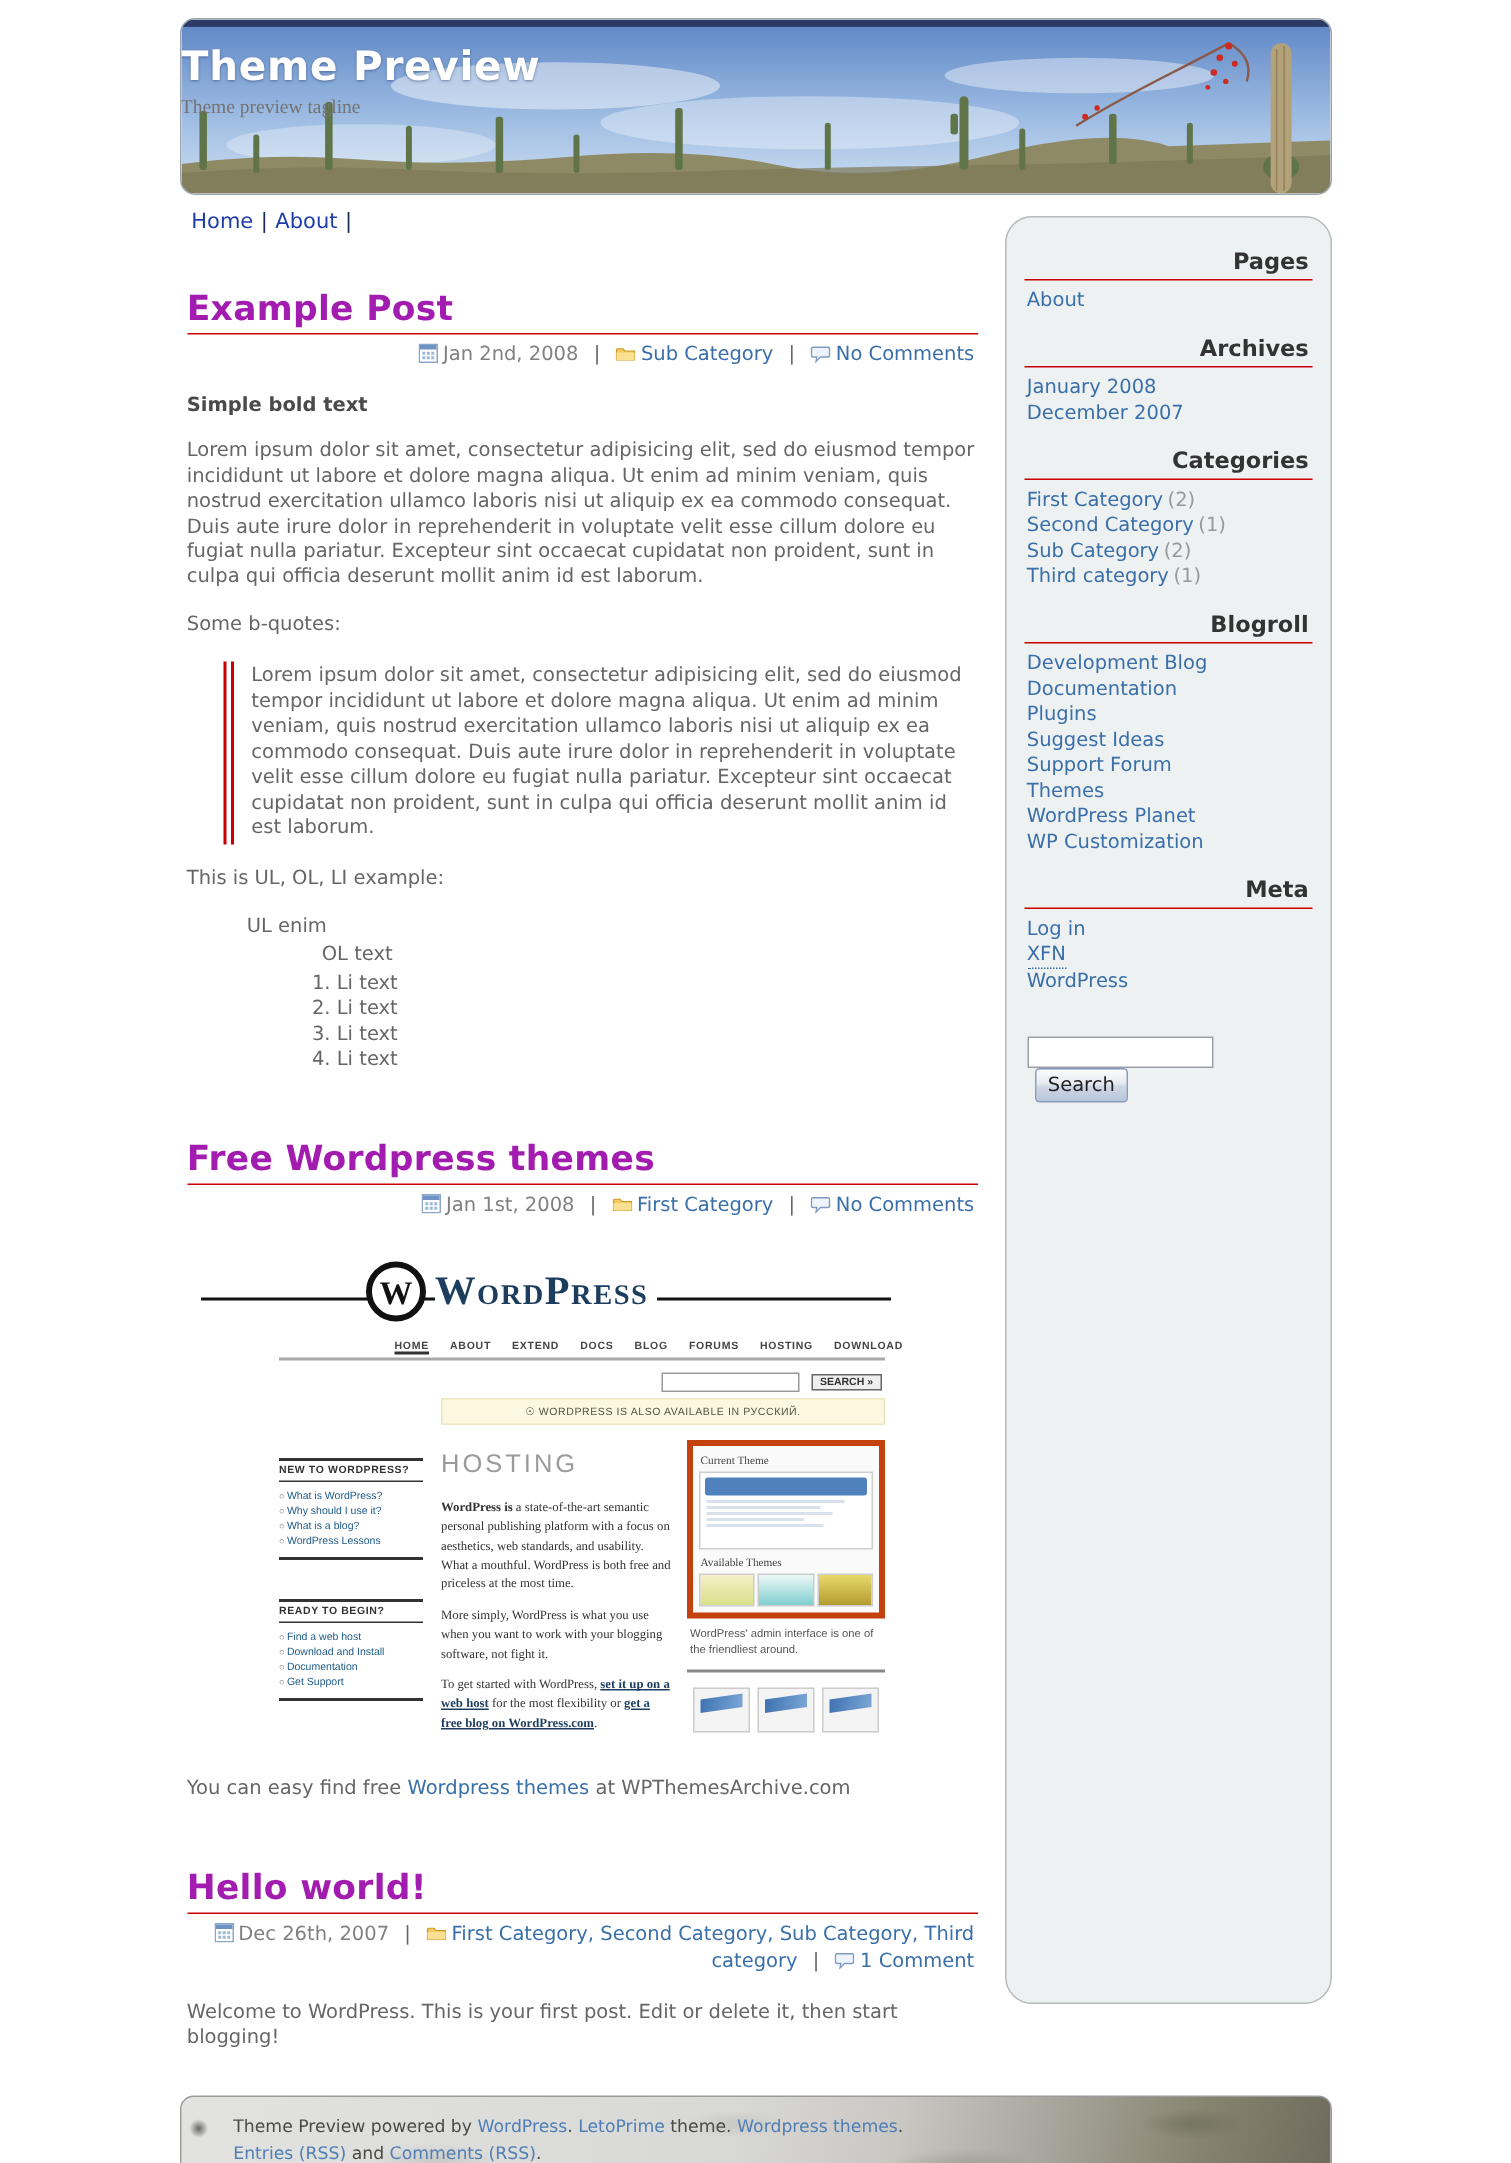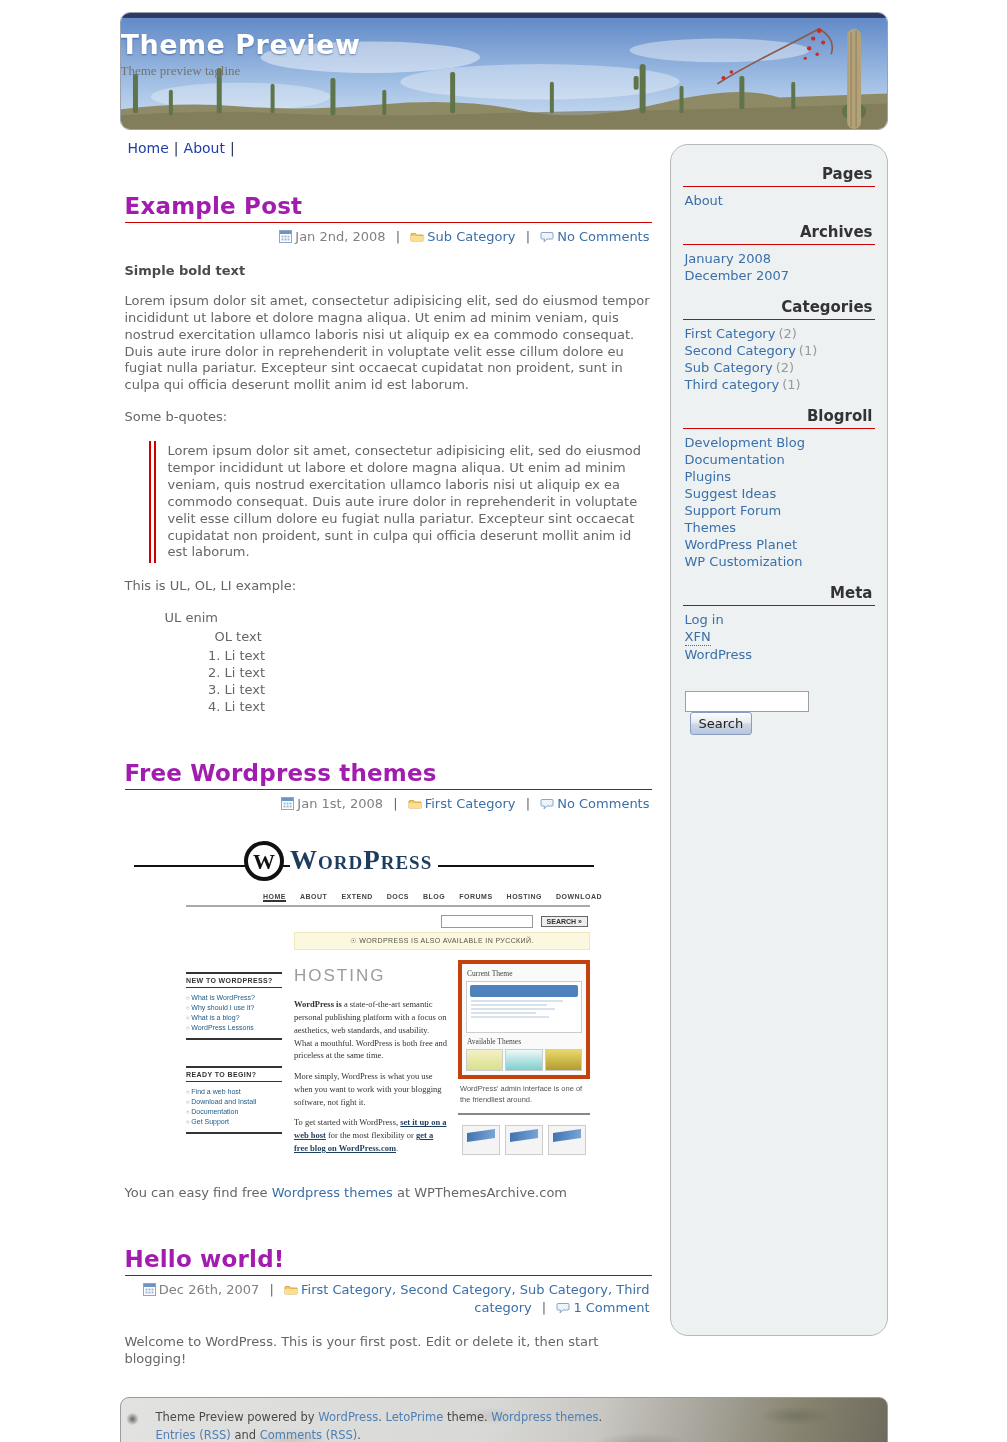--- a/index.html
+++ b/index.html
@@ -316,21 +316,21 @@
                   <div class="wps-link">Download and Install</div>
                   <div class="wps-link">Documentation</div>
                   <div class="wps-link">Get Support</div>
                 </div>
             </div>
             <div class="wps-main">
               <div class="wps-notice">☉ WORDPRESS IS ALSO AVAILABLE IN РУССКИЙ.</div>
               <div class="wps-cols">
                 <div class="wps-mid">
                   <div class="wps-welcome">HOSTING</div>
-                  <p><b>WordPress is</b><span> a state-of-the-art semantic personal publishing platform with a focus on aesthetics, web standards, and usability. What a mouthful. WordPress is both free and priceless at the same time.</span></p>
+                  <p><b>WordPress is</b><span> a state-of-the-art semantic personal publishing platform with a focus on aesthetics, web standards, and usability. What a mouthful. WordPress is both free and priceless at the most time.</span></p>
                   <p>More simply, WordPress is what you use when you want to work with your blogging software, not fight it.</p>
                   <p><span>To get started with WordPress, </span><span class="lnk">set it up on a web host</span><span> for the most flexibility or </span><span class="lnk">get a free blog on WordPress.com</span><span>.</span></p>
                 </div>
                 <div class="wps-right">
                   <div class="wps-theme-box">
                     <div class="wps-ct-label">Current Theme</div>
                     <div class="wps-ct-shot">
                       <div class="wps-ct-blue"></div>
                       <div class="wps-ct-line" style="width:85%"></div>
                       <div class="wps-ct-line" style="width:70%"></div>

